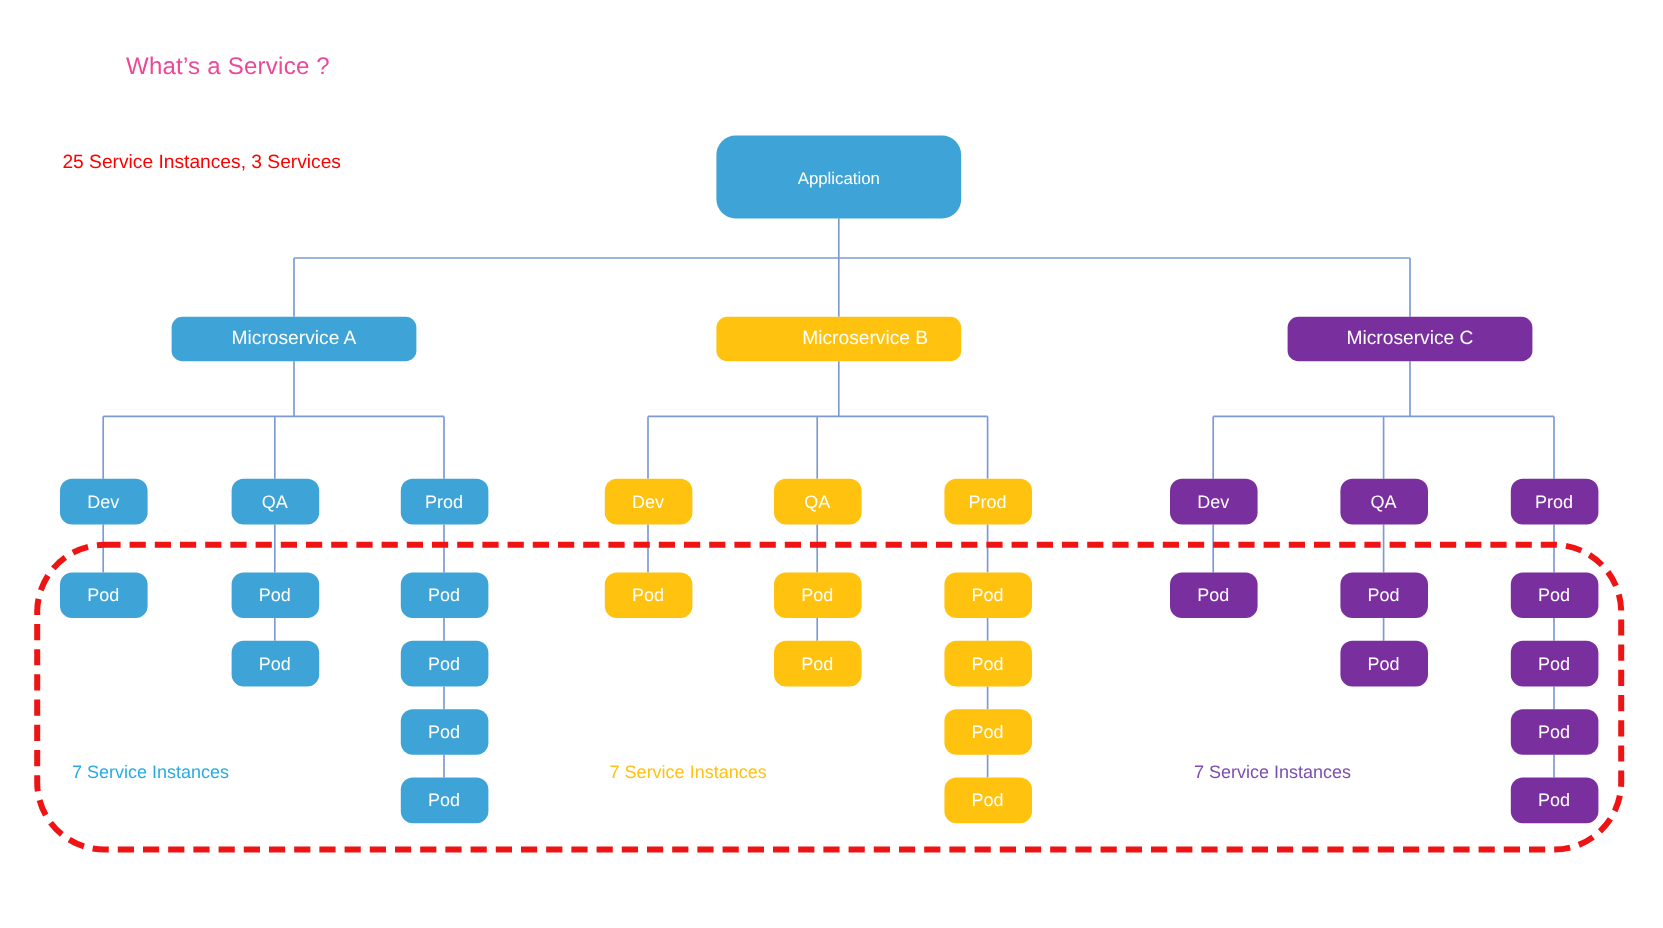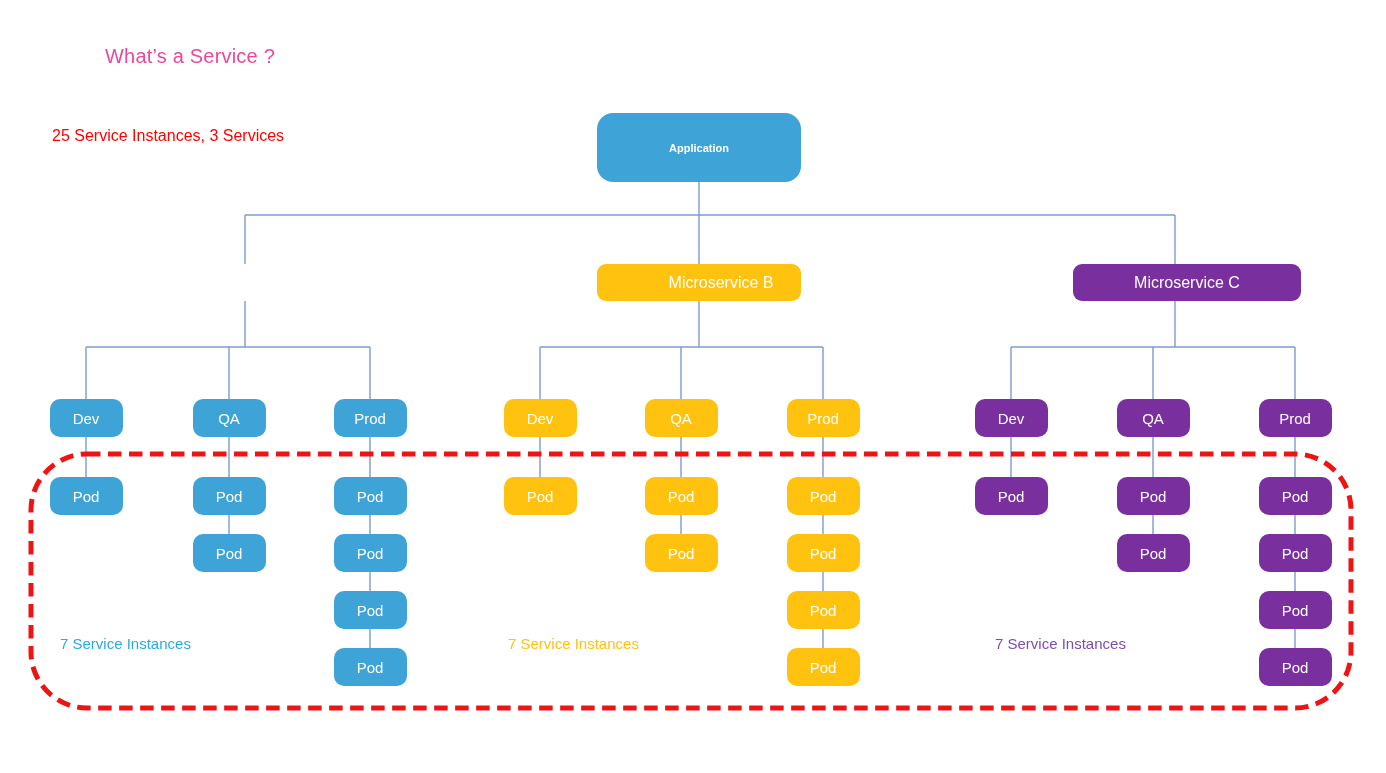--- a/index.html
+++ b/index.html
@@ -19,21 +19,21 @@
   .summary{
     position:absolute;left:52px;top:127px;margin:0;
     font-size:16px;font-weight:400;
   }
   .summary b{font-weight:400;}
   .node{
     position:absolute;display:flex;align-items:center;justify-content:center;
     color:#ffffff;text-align:center;box-sizing:border-box;
   }
   .node span{white-space:nowrap;}
-  .root-node span{font-size:11px;font-weight:700;}
+  .root-node span{font-size:14px;font-weight:400;}
   .ms-node span{font-size:16px;font-weight:400;}
   .env-node span{font-size:15px;font-weight:400;}
   .pod-node span{font-size:15px;font-weight:400;}
   .instances-label{
     position:absolute;font-size:15px;font-weight:400;white-space:nowrap;
   }
 </style>
 </head>
 <body>
 
@@ -80,20 +80,23 @@
       <line x1="1295" y1="515" x2="1295" y2="534" stroke="#7D9BD2" stroke-width="1.4"></line>
       <line x1="1295" y1="572" x2="1295" y2="591" stroke="#7D9BD2" stroke-width="1.4"></line>
       <line x1="1295" y1="629" x2="1295" y2="648" stroke="#7D9BD2" stroke-width="1.4"></line>
       <rect x="31" y="454" width="1320" height="254" rx="56" fill="none" stroke="#EE1414" stroke-width="5" stroke-dasharray="13.5 7.5"></rect>
     </svg>
   <div id="nodes">
     <h1 class="page-title" style="color: #ec4899;">What’s a Service ?</h1>
     <p class="summary" style="color: rgb(255, 0, 0);"><span>25 Service Instances, </span><b>3 Services</b></p>
   <div class="node root-node" style="left: 597px; top: 113px; width: 204px; height: 69px; border-radius: 16px; background: rgb(62, 163, 214);">
         <span>Application</span>
+      </div>
+      <div class="node ms-node" style="left: 143px; top: 264px; width: 204px; height: 37px; border-radius: 9px; background: rgb(62, 163, 214);">
+        <span>Microservice A</span>
       </div>
       <div class="node env-node" style="left: 49.5px; top: 399px; width: 73px; height: 38px; border-radius: 10px; background: rgb(62, 163, 214);">
         <span>Dev</span>
       </div>
       <div class="node pod-node" style="left: 49.5px; top: 477px; width: 73px; height: 38px; border-radius: 10px; background: rgb(62, 163, 214);">
         <span>Pod</span>
       </div>
       <div class="node env-node" style="left: 192.5px; top: 399px; width: 73px; height: 38px; border-radius: 10px; background: rgb(62, 163, 214);">
         <span>QA</span>
       </div>
@@ -146,21 +149,21 @@
       <div class="node pod-node" style="left: 786.5px; top: 534px; width: 73px; height: 38px; border-radius: 10px; background: rgb(255, 194, 14);">
         <span>Pod</span>
       </div>
       <div class="node pod-node" style="left: 786.5px; top: 591px; width: 73px; height: 38px; border-radius: 10px; background: rgb(255, 194, 14);">
         <span>Pod</span>
       </div>
       <div class="node pod-node" style="left: 786.5px; top: 648px; width: 73px; height: 38px; border-radius: 10px; background: rgb(255, 194, 14);">
         <span>Pod</span>
       </div>
       <div class="instances-label" style="left: 508px; top: 635px; color: rgb(255, 194, 14);">7 Service Instances</div>
-      <div class="node ms-node" style="left: 1073px; top: 264px; width: 228px; height: 37px; border-radius: 9px; background: rgb(122, 47, 158);">
+      <div class="node ms-node" style="left: 1073px; top: 264px; width: 204px; height: 37px; border-radius: 9px; background: rgb(122, 47, 158);">
         <span>Microservice C</span>
       </div>
       <div class="node env-node" style="left: 974.5px; top: 399px; width: 73px; height: 38px; border-radius: 10px; background: rgb(122, 47, 158);">
         <span>Dev</span>
       </div>
       <div class="node pod-node" style="left: 974.5px; top: 477px; width: 73px; height: 38px; border-radius: 10px; background: rgb(122, 47, 158);">
         <span>Pod</span>
       </div>
       <div class="node env-node" style="left: 1116.5px; top: 399px; width: 73px; height: 38px; border-radius: 10px; background: rgb(122, 47, 158);">
         <span>QA</span>

